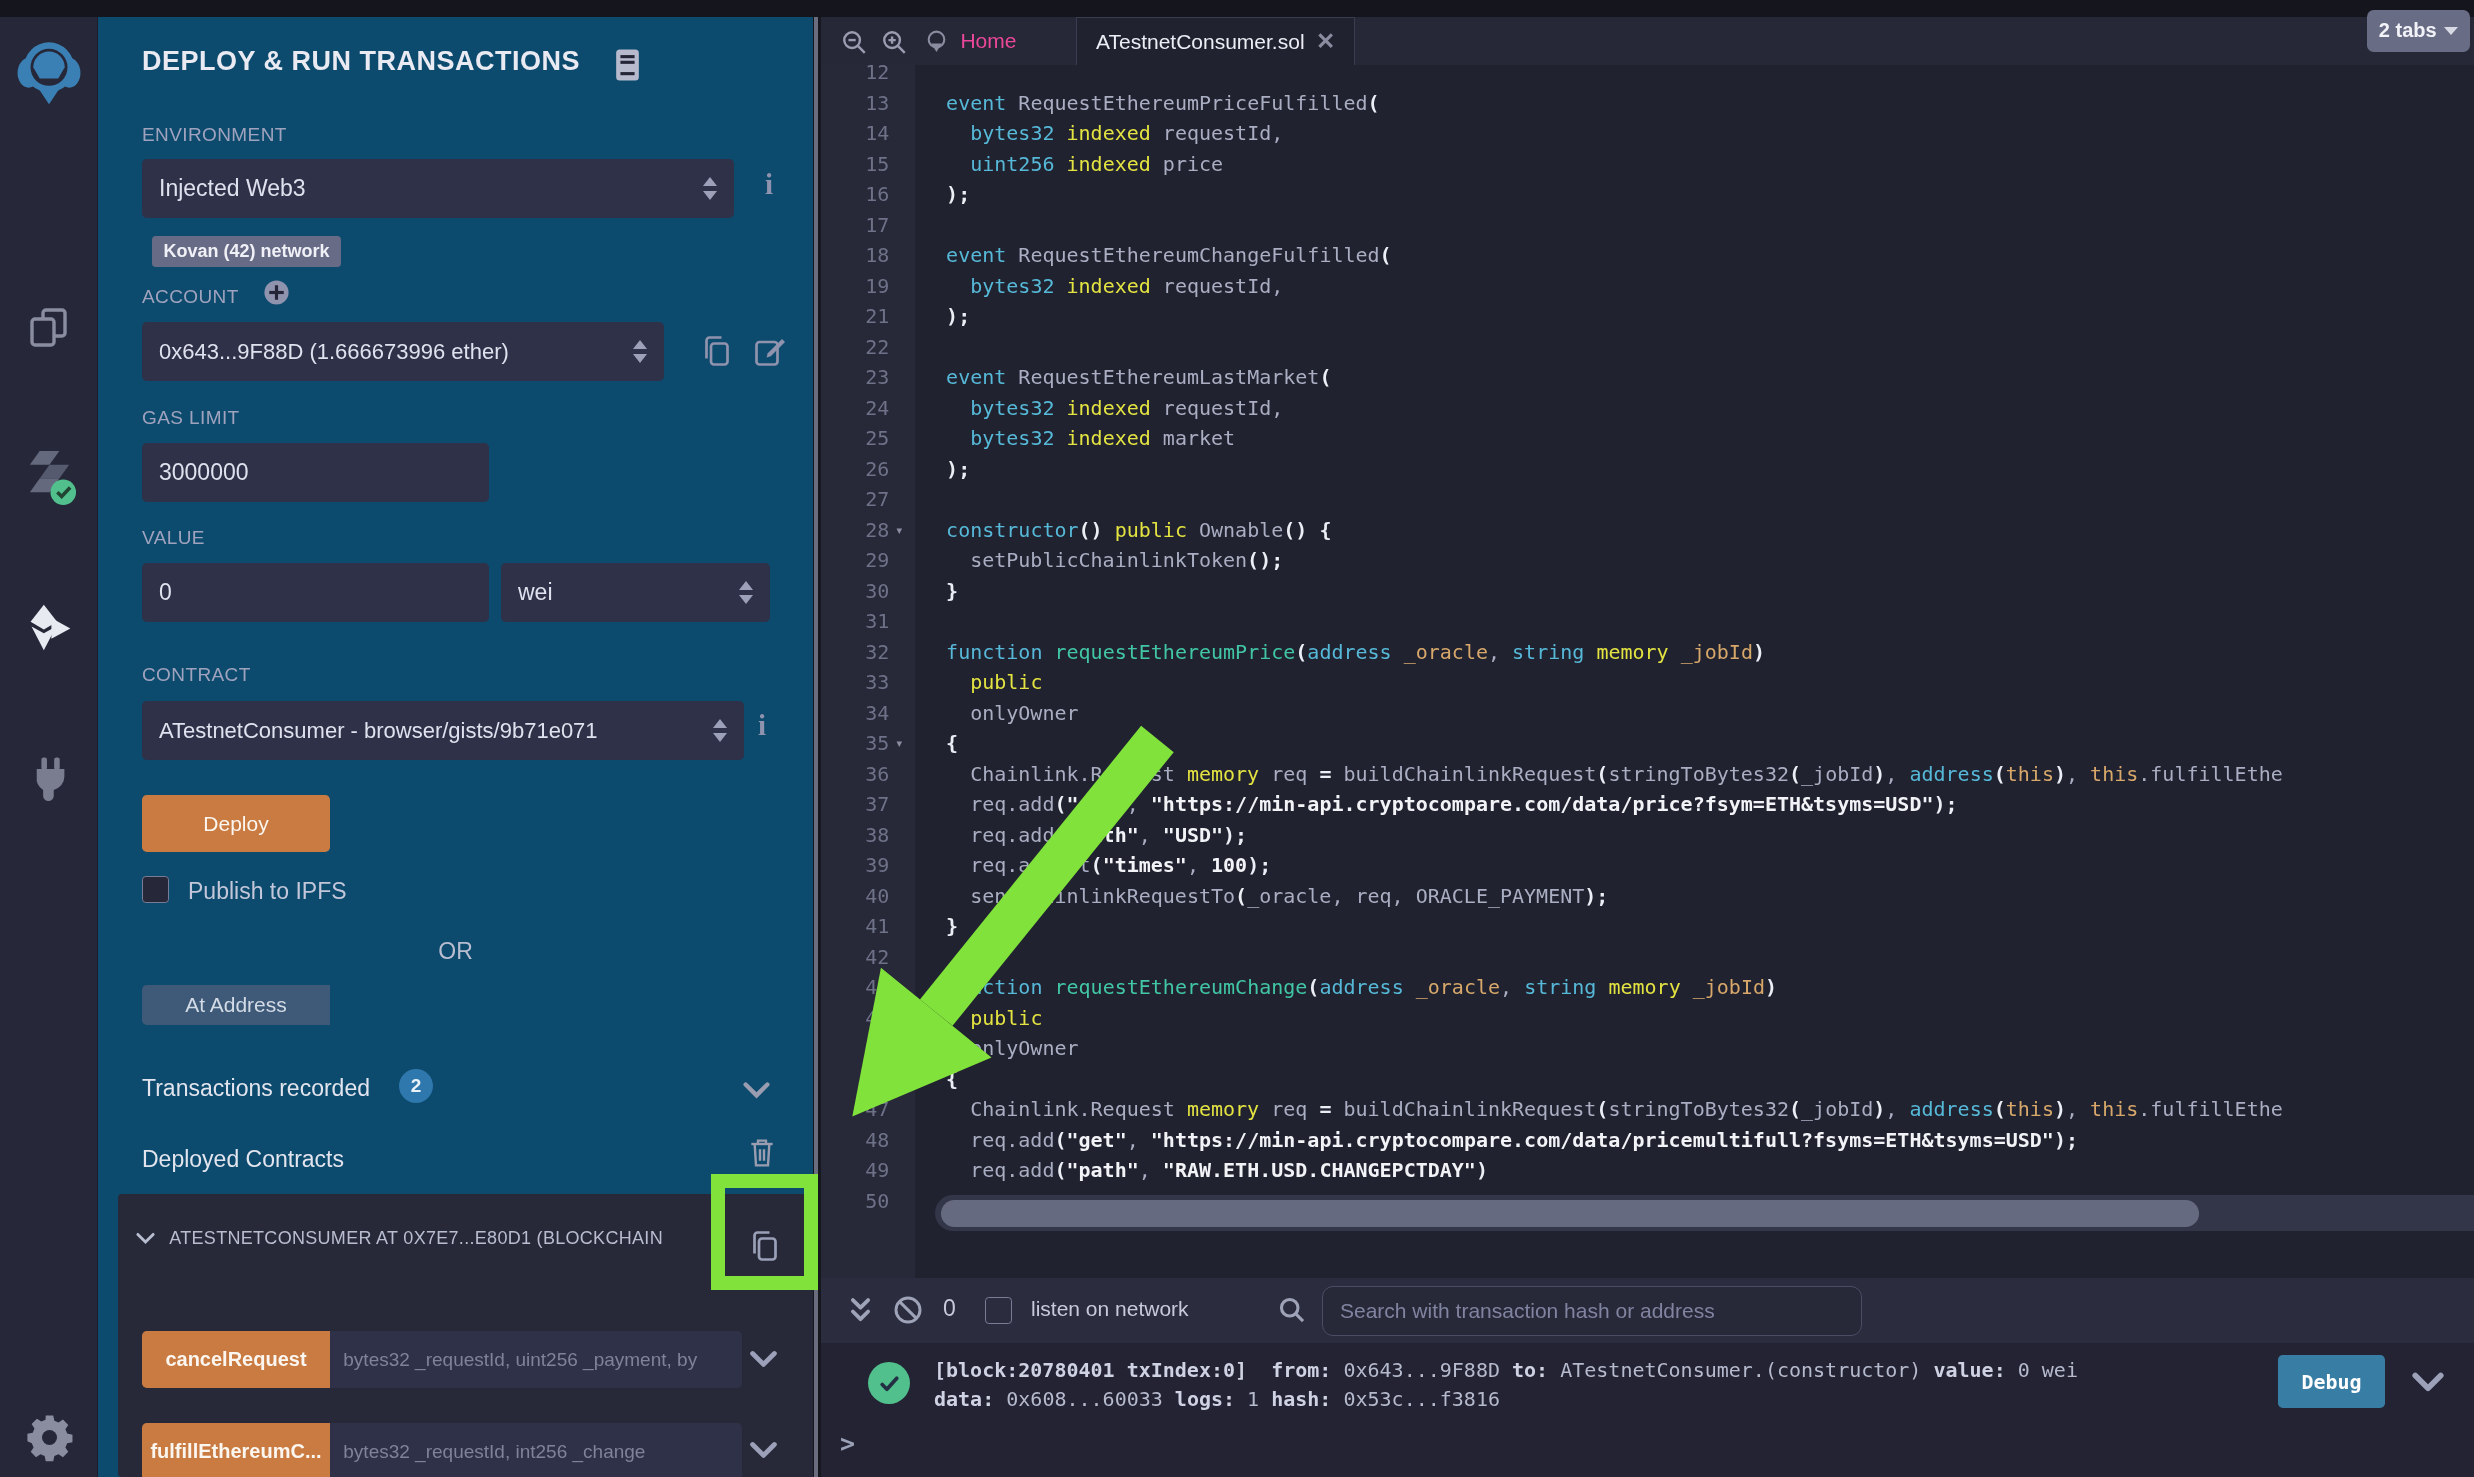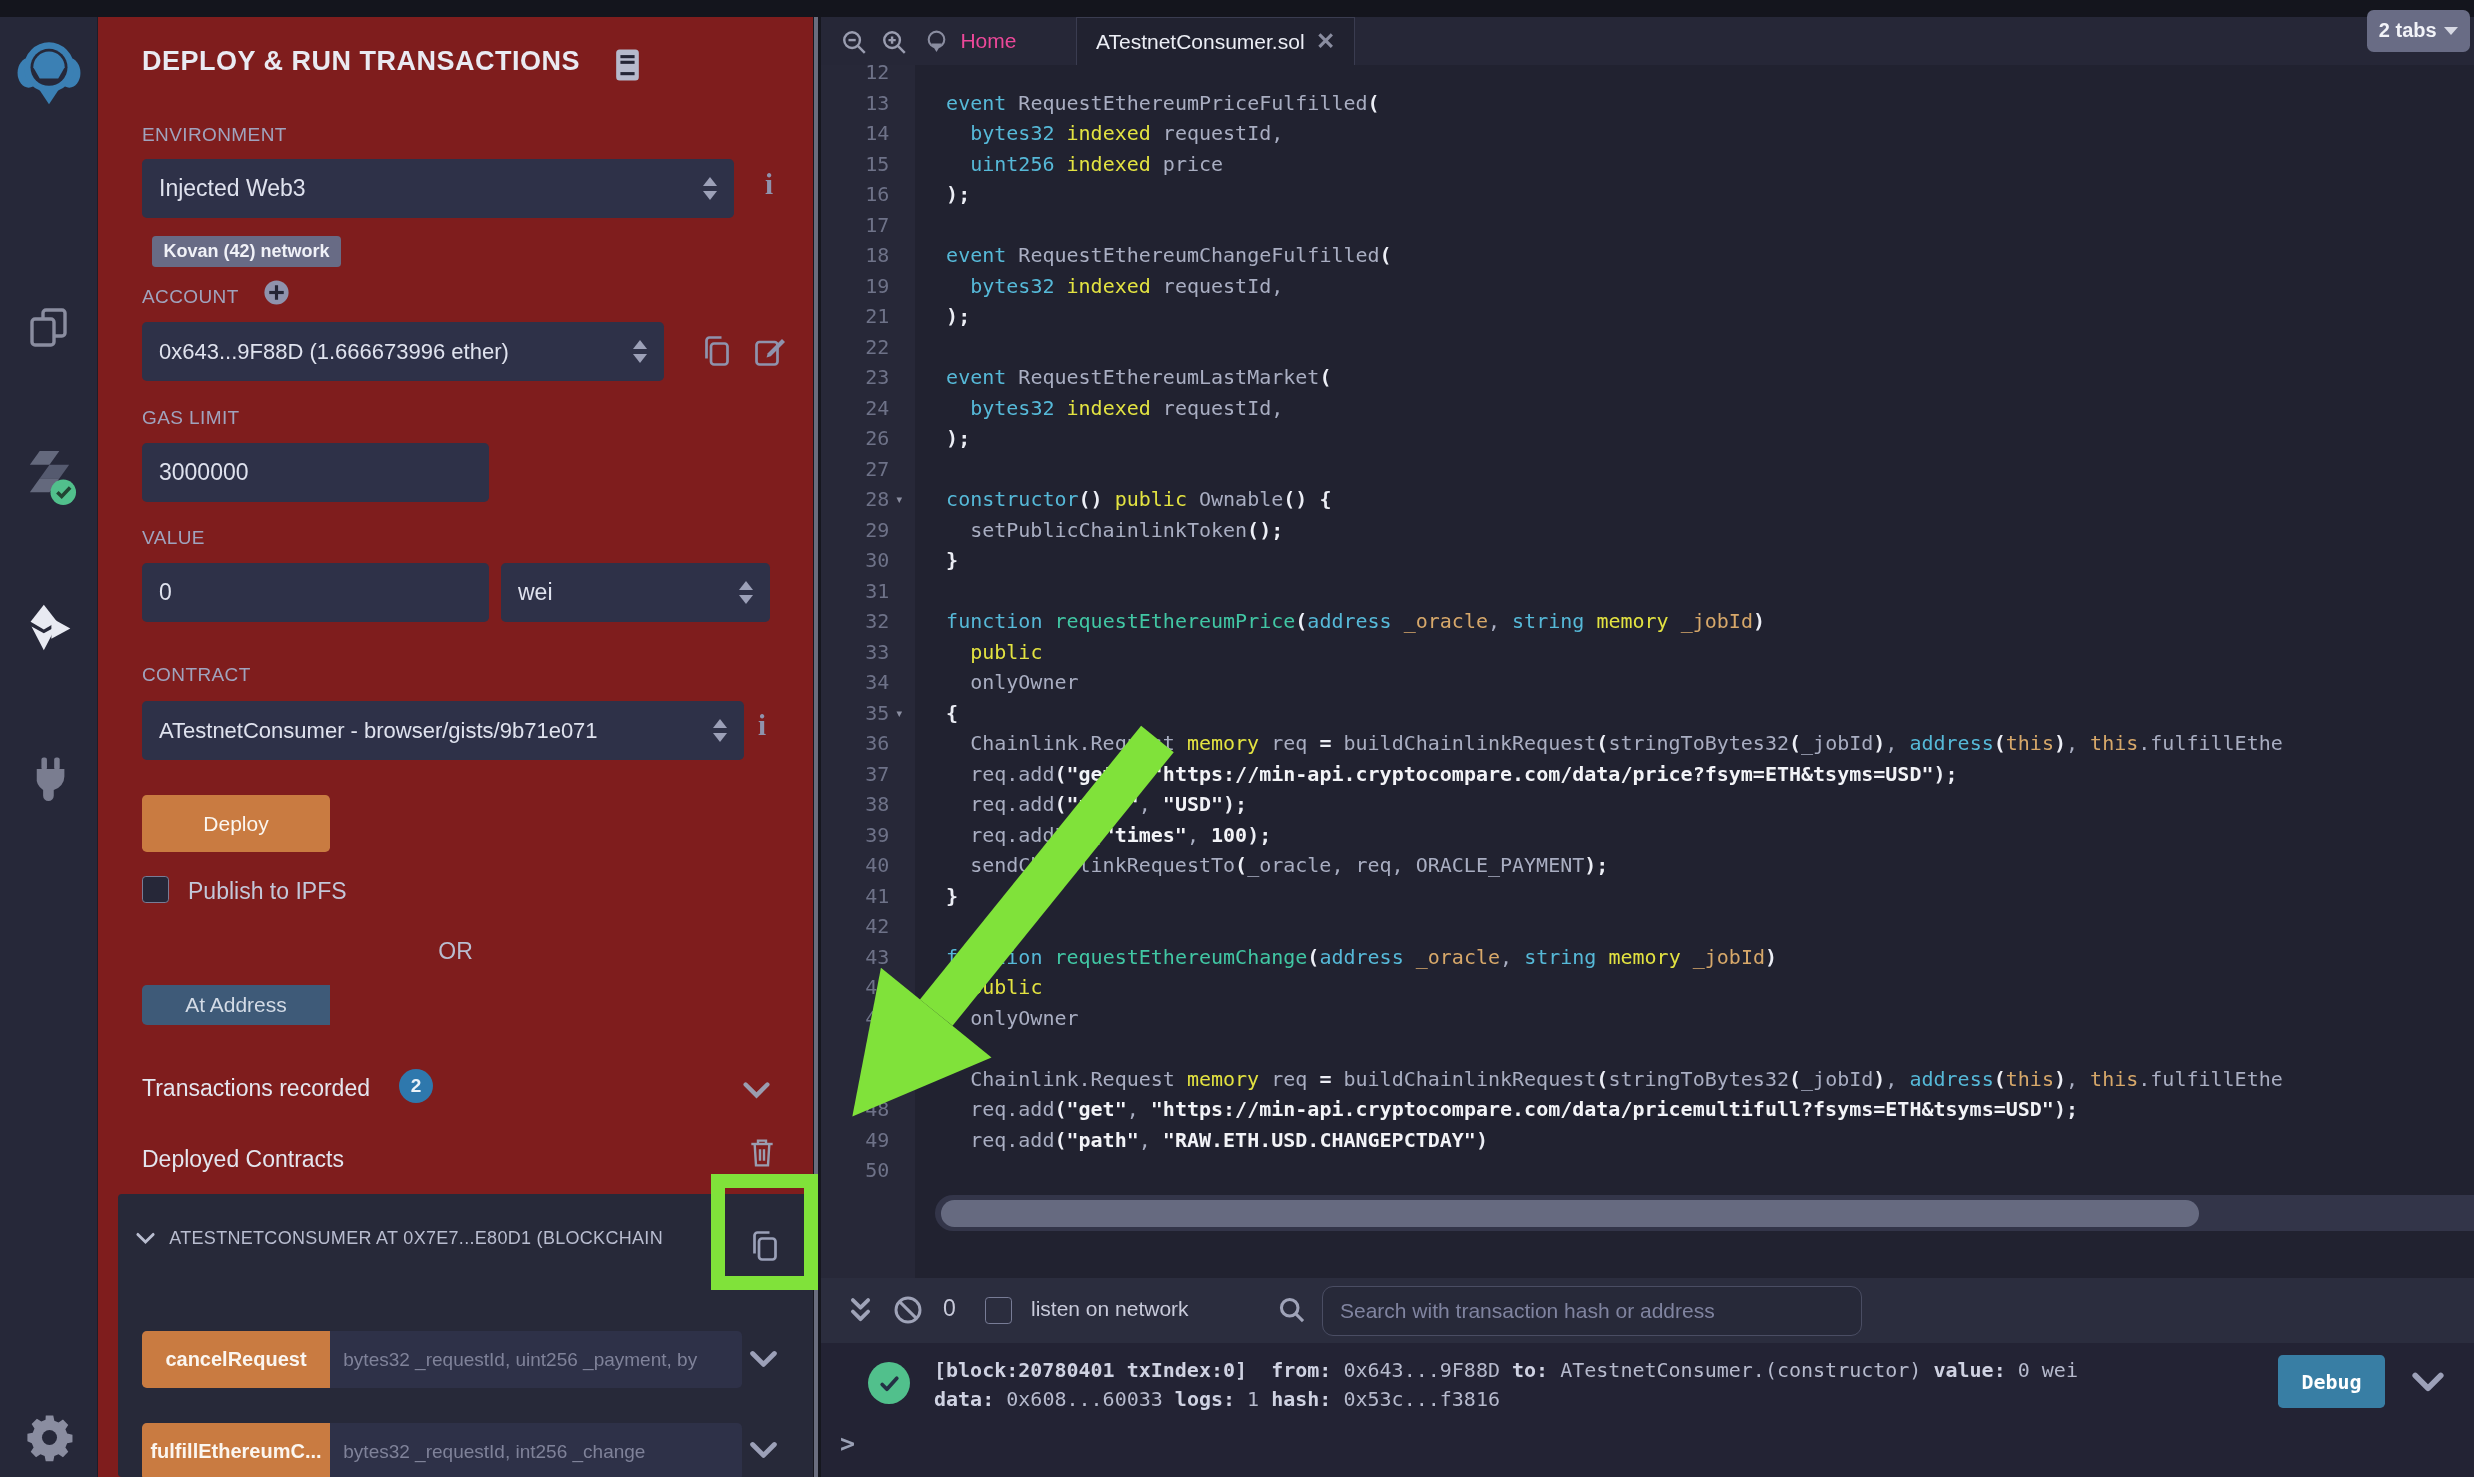--- a/index.html
+++ b/index.html
@@ -8,21 +8,21 @@
     position:relative; width:2475px; height:1478px; overflow:hidden;
     font-family:"Liberation Sans", sans-serif; background:#16171f;
   }
   .abs { position:absolute; }
 
   
   #iconbar { left:0; top:17px; width:98px; height:1460px; background:#262839; border-right:1px solid #1c1d29; }
   .ib-icon { position:absolute; left:0; width:98px; display:flex; justify-content:center; align-items:center; }
 
   
-  #panel { left:98px; top:17px; width:715px; height:1460px; background:#7f1d1d; overflow:hidden; }
+  #panel { left:98px; top:17px; width:715px; height:1460px; background:#0c4a6e; overflow:hidden; }
   .p-title { position:absolute; left:44px; top:29px; font-size:27px; font-weight:600; color:#e9eaf2; letter-spacing:0.5px; }
   .p-label { position:absolute; font-size:19px; color:#a0a3bd; letter-spacing:0.4px; }
   .fld { position:absolute; background:#2e3148; border-radius:4.8px; color:#dfe2ee; display:flex; align-items:center; padding:0 17px; }
   .fld .val { font-size:23px; white-space:nowrap; overflow:hidden; flex:1; }
   .spin { margin-left:7.6px; display:flex; flex-direction:column; gap:4.8px; align-items:center; }
   .spin i { display:block; width:0; height:0; border-left:7.6px solid transparent; border-right:7.6px solid transparent; }
   .spin .up { border-bottom:9.5px solid #9ca0b8; }
   .spin .dn { border-top:9.5px solid #9ca0b8; }
   .badge-net { position:absolute; background:#686b85; color:#f0f1f7; font-size:18px; font-weight:600; padding:4.8px 11.4px; border-radius:3.8px; }
   .info-i { position:absolute; color:#8f93ad; font-weight:700; font-size:29px; font-family:"Liberation Serif", serif; }
@@ -275,20 +275,21 @@
         <div class="code-row"><span class="lnum">14</span><span class="fold"></span><span class="ctext"><span class="tk-p">    </span><span class="tk-k">bytes32</span><span class="tk-p"> </span><span class="tk-y">indexed</span><span class="tk-p"> requestId,</span></span></div>
         <div class="code-row"><span class="lnum">15</span><span class="fold"></span><span class="ctext"><span class="tk-p">    </span><span class="tk-k">uint256</span><span class="tk-p"> </span><span class="tk-y">indexed</span><span class="tk-p"> price</span></span></div>
         <div class="code-row"><span class="lnum">16</span><span class="fold"></span><span class="ctext"><span class="tk-p">  </span><span class="tk-w">);</span></span></div>
         <div class="code-row"><span class="lnum">17</span><span class="fold"></span><span class="ctext"></span></div>
         <div class="code-row"><span class="lnum">18</span><span class="fold"></span><span class="ctext"><span class="tk-p">  </span><span class="tk-k">event</span><span class="tk-p"> RequestEthereumChangeFulfilled</span><span class="tk-w">(</span></span></div>
         <div class="code-row"><span class="lnum">19</span><span class="fold"></span><span class="ctext"><span class="tk-p">    </span><span class="tk-k">bytes32</span><span class="tk-p"> </span><span class="tk-y">indexed</span><span class="tk-p"> requestId,</span></span></div>
         <div class="code-row"><span class="lnum">21</span><span class="fold"></span><span class="ctext"><span class="tk-p">  </span><span class="tk-w">);</span></span></div>
         <div class="code-row"><span class="lnum">22</span><span class="fold"></span><span class="ctext"></span></div>
         <div class="code-row"><span class="lnum">23</span><span class="fold"></span><span class="ctext"><span class="tk-p">  </span><span class="tk-k">event</span><span class="tk-p"> RequestEthereumLastMarket</span><span class="tk-w">(</span></span></div>
         <div class="code-row"><span class="lnum">24</span><span class="fold"></span><span class="ctext"><span class="tk-p">    </span><span class="tk-k">bytes32</span><span class="tk-p"> </span><span class="tk-y">indexed</span><span class="tk-p"> requestId,</span></span></div>
+        <div class="code-row"><span class="lnum">25</span><span class="fold"></span><span class="ctext"><span class="tk-p">    </span><span class="tk-k">bytes32</span><span class="tk-p"> </span><span class="tk-y">indexed</span><span class="tk-p"> market</span></span></div>
         <div class="code-row"><span class="lnum">26</span><span class="fold"></span><span class="ctext"><span class="tk-p">  </span><span class="tk-w">);</span></span></div>
         <div class="code-row"><span class="lnum">27</span><span class="fold"></span><span class="ctext"></span></div>
         <div class="code-row"><span class="lnum">28</span><span class="fold">▾</span><span class="ctext"><span class="tk-p">  </span><span class="tk-k">constructor</span><span class="tk-w">()</span><span class="tk-p"> </span><span class="tk-y">public</span><span class="tk-p"> Ownable</span><span class="tk-w">()</span><span class="tk-p"> </span><span class="tk-w">{</span></span></div>
         <div class="code-row"><span class="lnum">29</span><span class="fold"></span><span class="ctext"><span class="tk-p">    setPublicChainlinkToken</span><span class="tk-w">();</span></span></div>
         <div class="code-row"><span class="lnum">30</span><span class="fold"></span><span class="ctext"><span class="tk-p">  </span><span class="tk-w">}</span></span></div>
         <div class="code-row"><span class="lnum">31</span><span class="fold"></span><span class="ctext"></span></div>
         <div class="code-row"><span class="lnum">32</span><span class="fold"></span><span class="ctext"><span class="tk-p">  </span><span class="tk-k">function</span><span class="tk-p"> </span><span class="tk-g">requestEthereumPrice</span><span class="tk-w">(</span><span class="tk-k">address</span><span class="tk-p"> </span><span class="tk-o">_oracle</span><span class="tk-p">, </span><span class="tk-k">string</span><span class="tk-p"> </span><span class="tk-y">memory</span><span class="tk-p"> </span><span class="tk-o">_jobId</span><span class="tk-w">)</span></span></div>
         <div class="code-row"><span class="lnum">33</span><span class="fold"></span><span class="ctext"><span class="tk-p">    </span><span class="tk-y">public</span></span></div>
         <div class="code-row"><span class="lnum">34</span><span class="fold"></span><span class="ctext"><span class="tk-p">    onlyOwner</span></span></div>
         <div class="code-row"><span class="lnum">35</span><span class="fold">▾</span><span class="ctext"><span class="tk-p">  </span><span class="tk-w">{</span></span></div>

